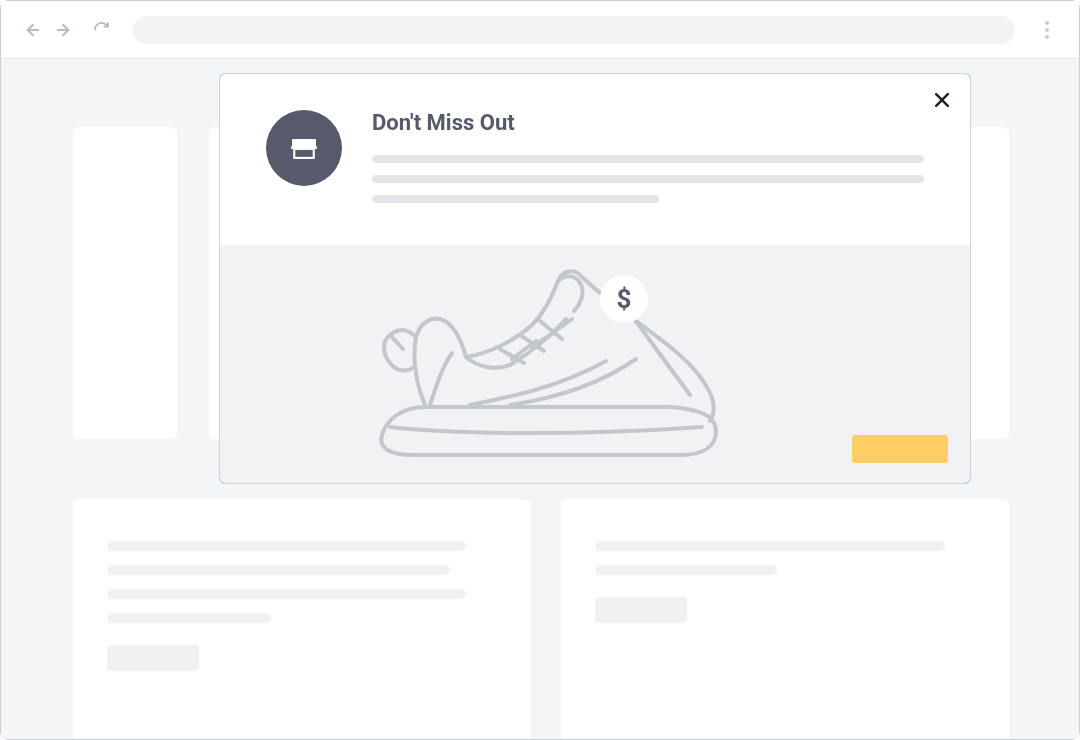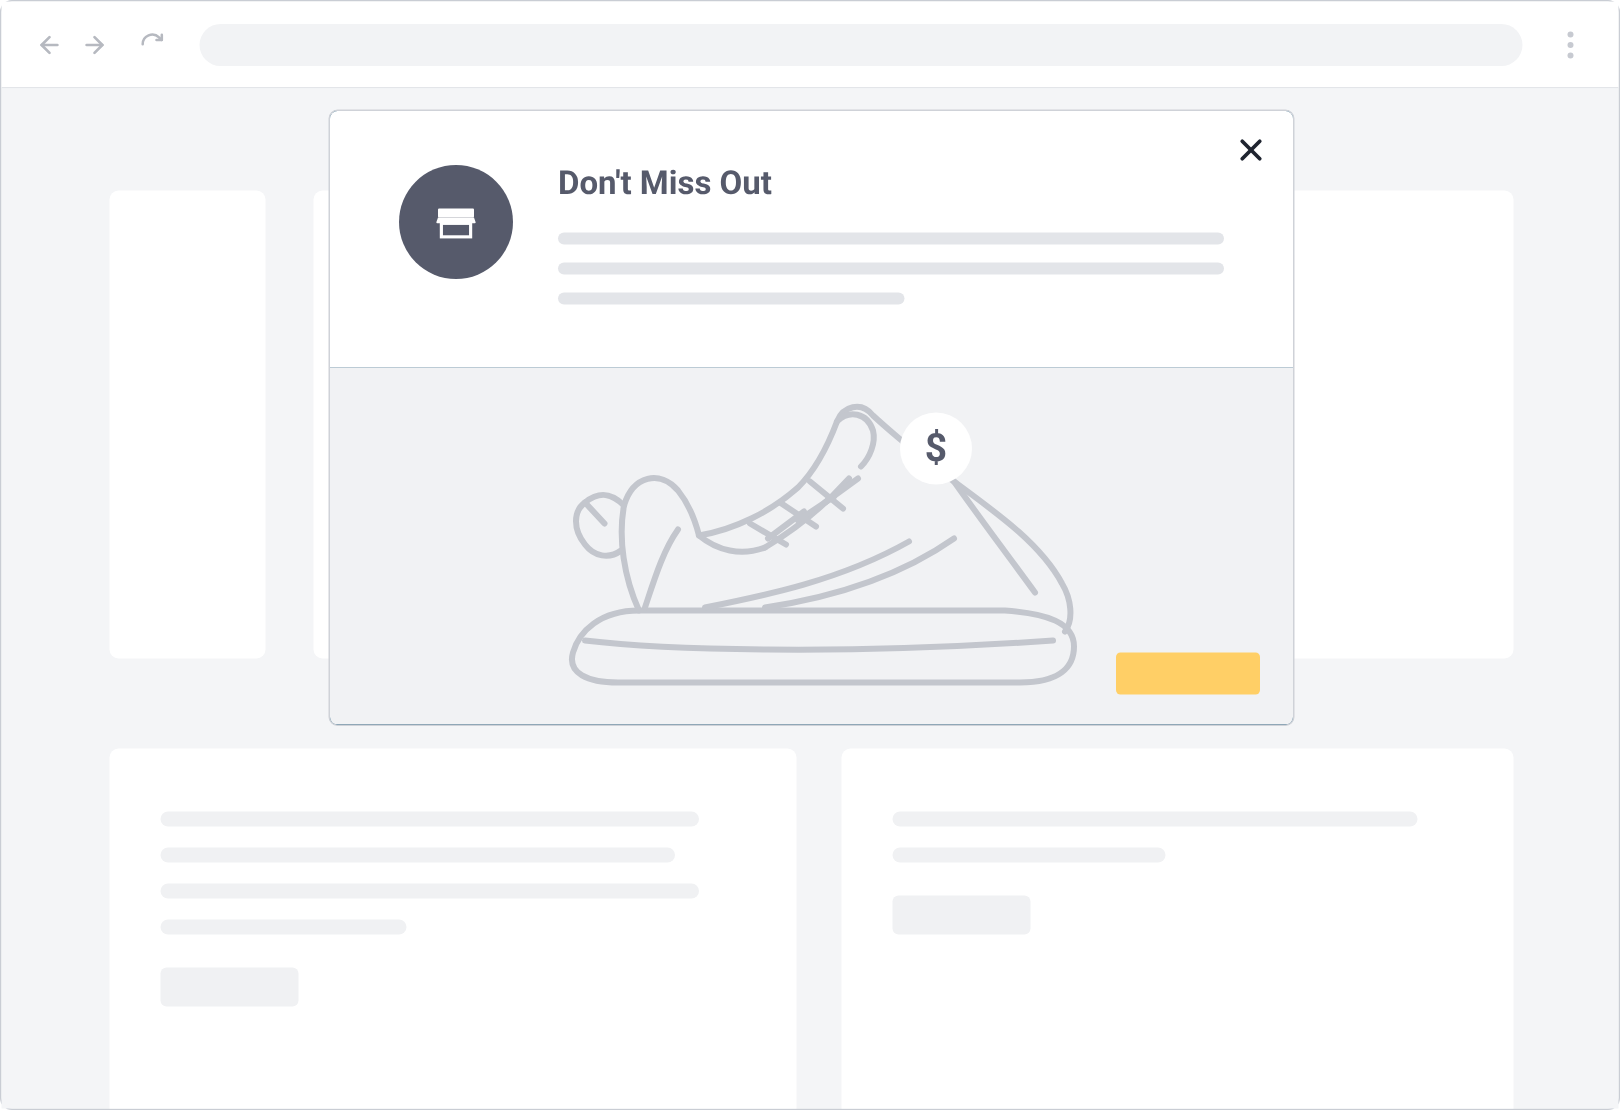--- a/index.html
+++ b/index.html
@@ -76,22 +76,22 @@
     background: #f0f1f3;
     border-radius: 4px;
     margin-top: 22px;
   }
 
   
   .modal {
     position: absolute;
     left: 218px;
     top: 14px;
-    width: 644px;
-    background: #0c4a6e;
+    width: 752px;
+    background: #3b82f6;
     border: 1px solid #cfd2d8;
     border-radius: 6px;
     overflow: hidden;
     z-index: 10;
   }
   .modal-close {
     position: absolute;
     top: 12px; right: 14px;
     width: 28px; height: 28px;
     color: #1f2430;

